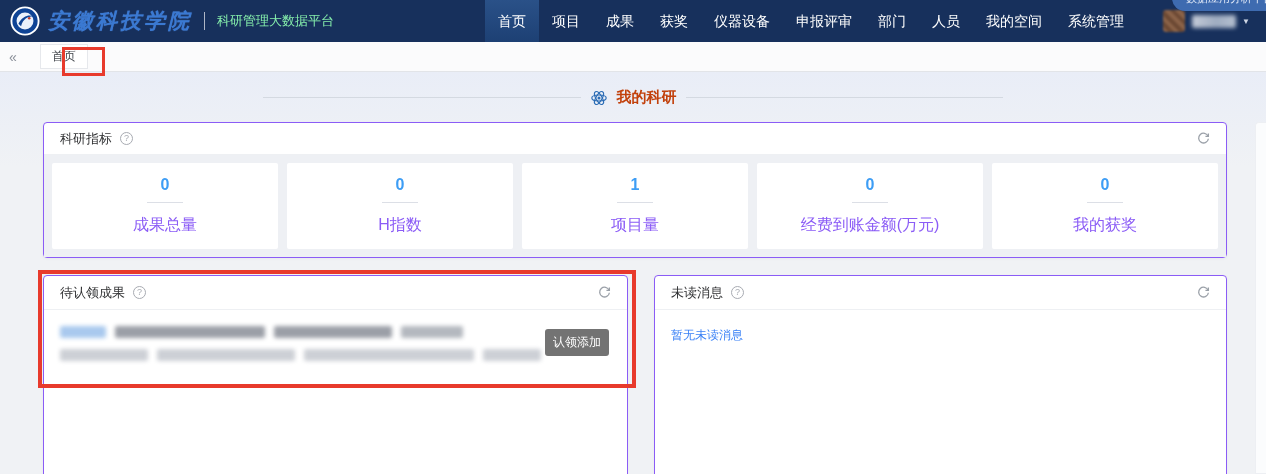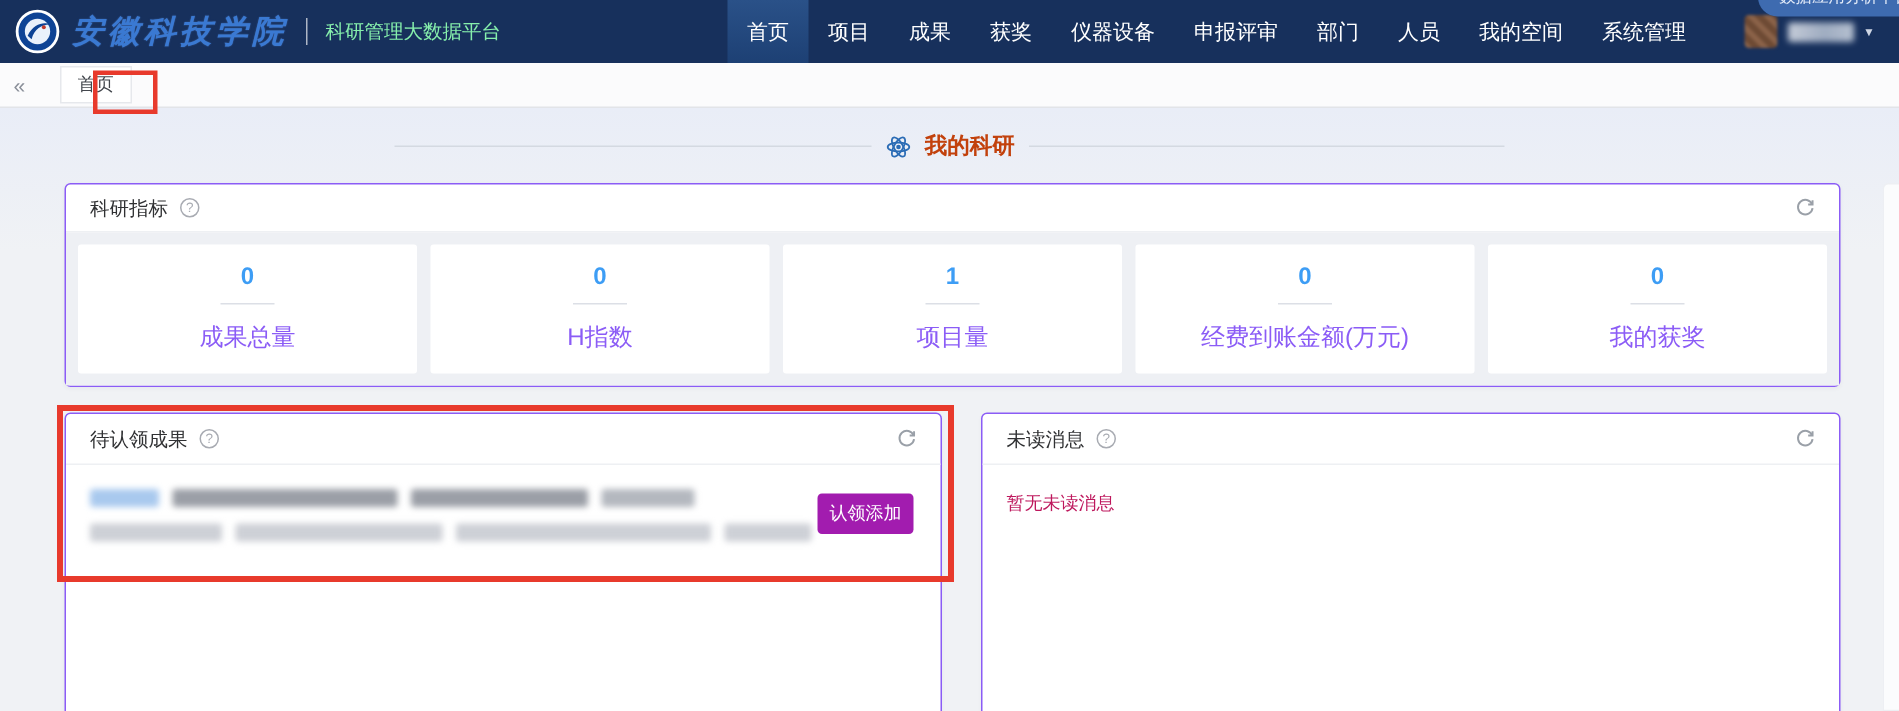--- a/index.html
+++ b/index.html
@@ -127,28 +127,28 @@
   .claim-item { display:flex; padding:16px; }
   .claim-text { flex:1; }
   .blur-row { display:flex; gap:9px; margin-bottom:11px; align-items:center; }
   .blur-block { height:12px; border-radius:2px; filter:blur(2px); }
   .bb-blue  { background:#a9c9ee; }
   .bb-dark  { background:#9b9fa7; }
   .bb-mid   { background:#b4b8bf; }
   .bb-light { background:#cdd0d6; }
   .claim-btn {
     align-self:flex-start; margin-top:3px; margin-right:2px;
-    padding:5px 8px; background:#a21caf; color:#ffffff;
+    padding:5px 8px; background:#737373; color:#ffffff;
     font-size:12px; border:none; border-radius:3px; cursor:pointer;
     white-space:nowrap;
   }
 
   
   .messages-panel { left:654px; top:275px; width:573px; height:210px; border-radius:4px 4px 0 0; }
-  .messages-empty { padding:17px 16px; font-size:12px; color:#be185d; }
+  .messages-empty { padding:17px 16px; font-size:12px; color:#3b82f6; }
 
   
   .right-strip {
     position:absolute; right:0; top:122px; bottom:0; width:11px;
     background:#fbfcfd; border:1px solid #edeff3; border-right:none;
     border-radius:4px 0 0 0;
   }
 
   
   .anno { position:absolute; border:3px solid #e83a2c; z-index:50; pointer-events:none; }

